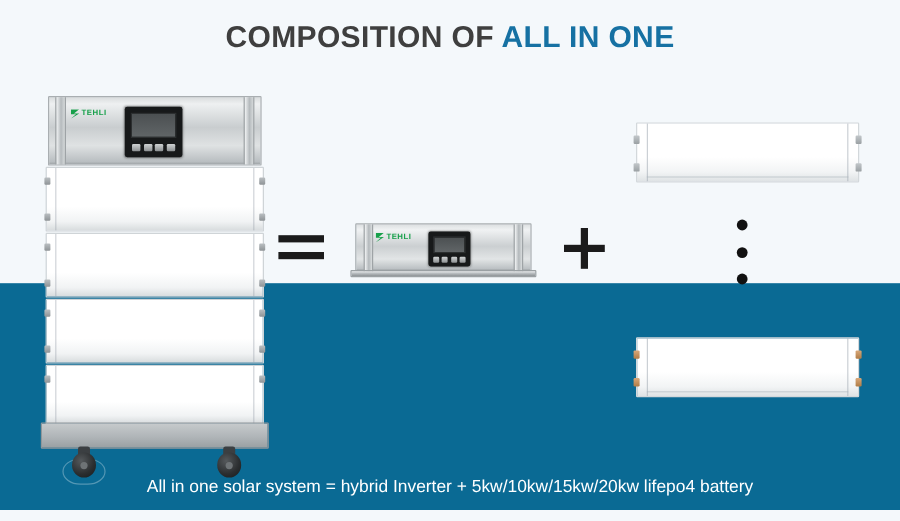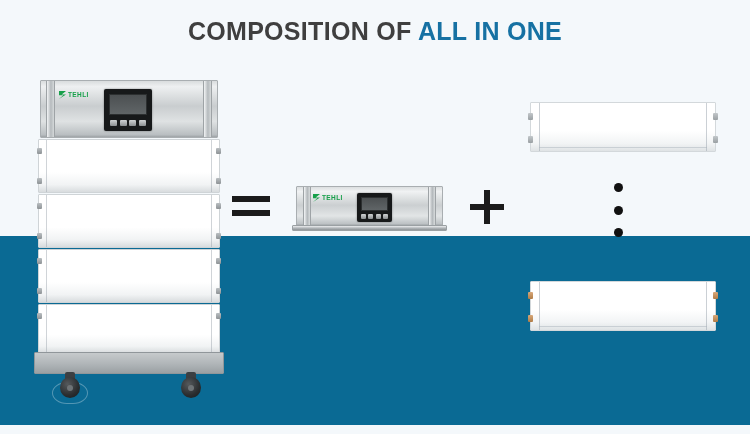--- a/index.html
+++ b/index.html
@@ -514,14 +514,15 @@
   <div class="batt bottom">
     <span class="seam l"></span>
     <span class="seam r"></span>
     <span class="edge-bot"></span>
     <span class="batt-tab l" style="top:10px;"></span>
     <span class="batt-tab r" style="top:10px;"></span>
     <span class="batt-tab l" style="bottom:8px;"></span>
     <span class="batt-tab r" style="bottom:8px;"></span>
   </div>
 
+  <div class="caption">All in one solar system  = hybrid Inverter + 5kw/10kw/15kw/20kw lifepo4 battery</div>
 
 </div>
 
 </body></html>

